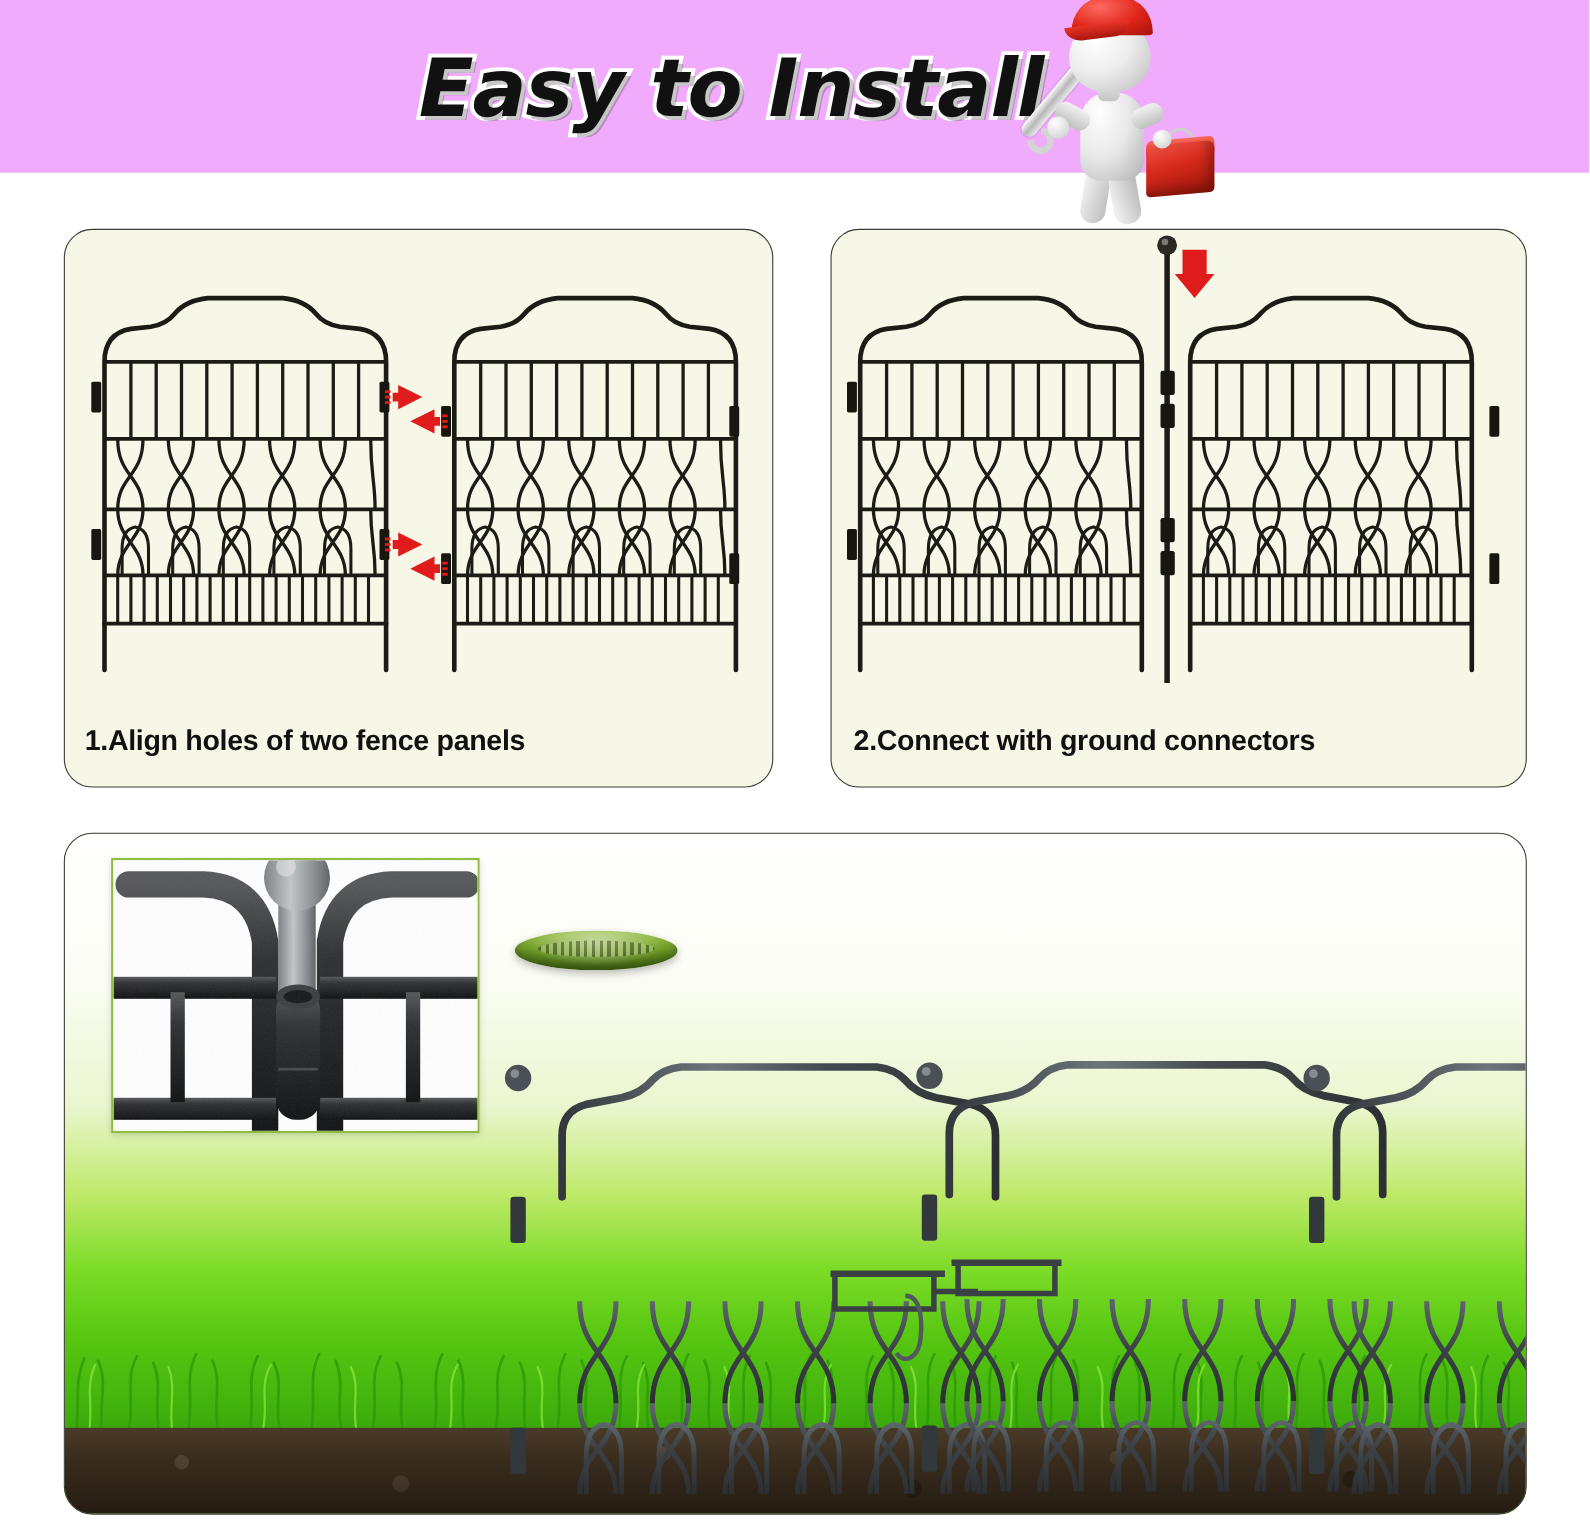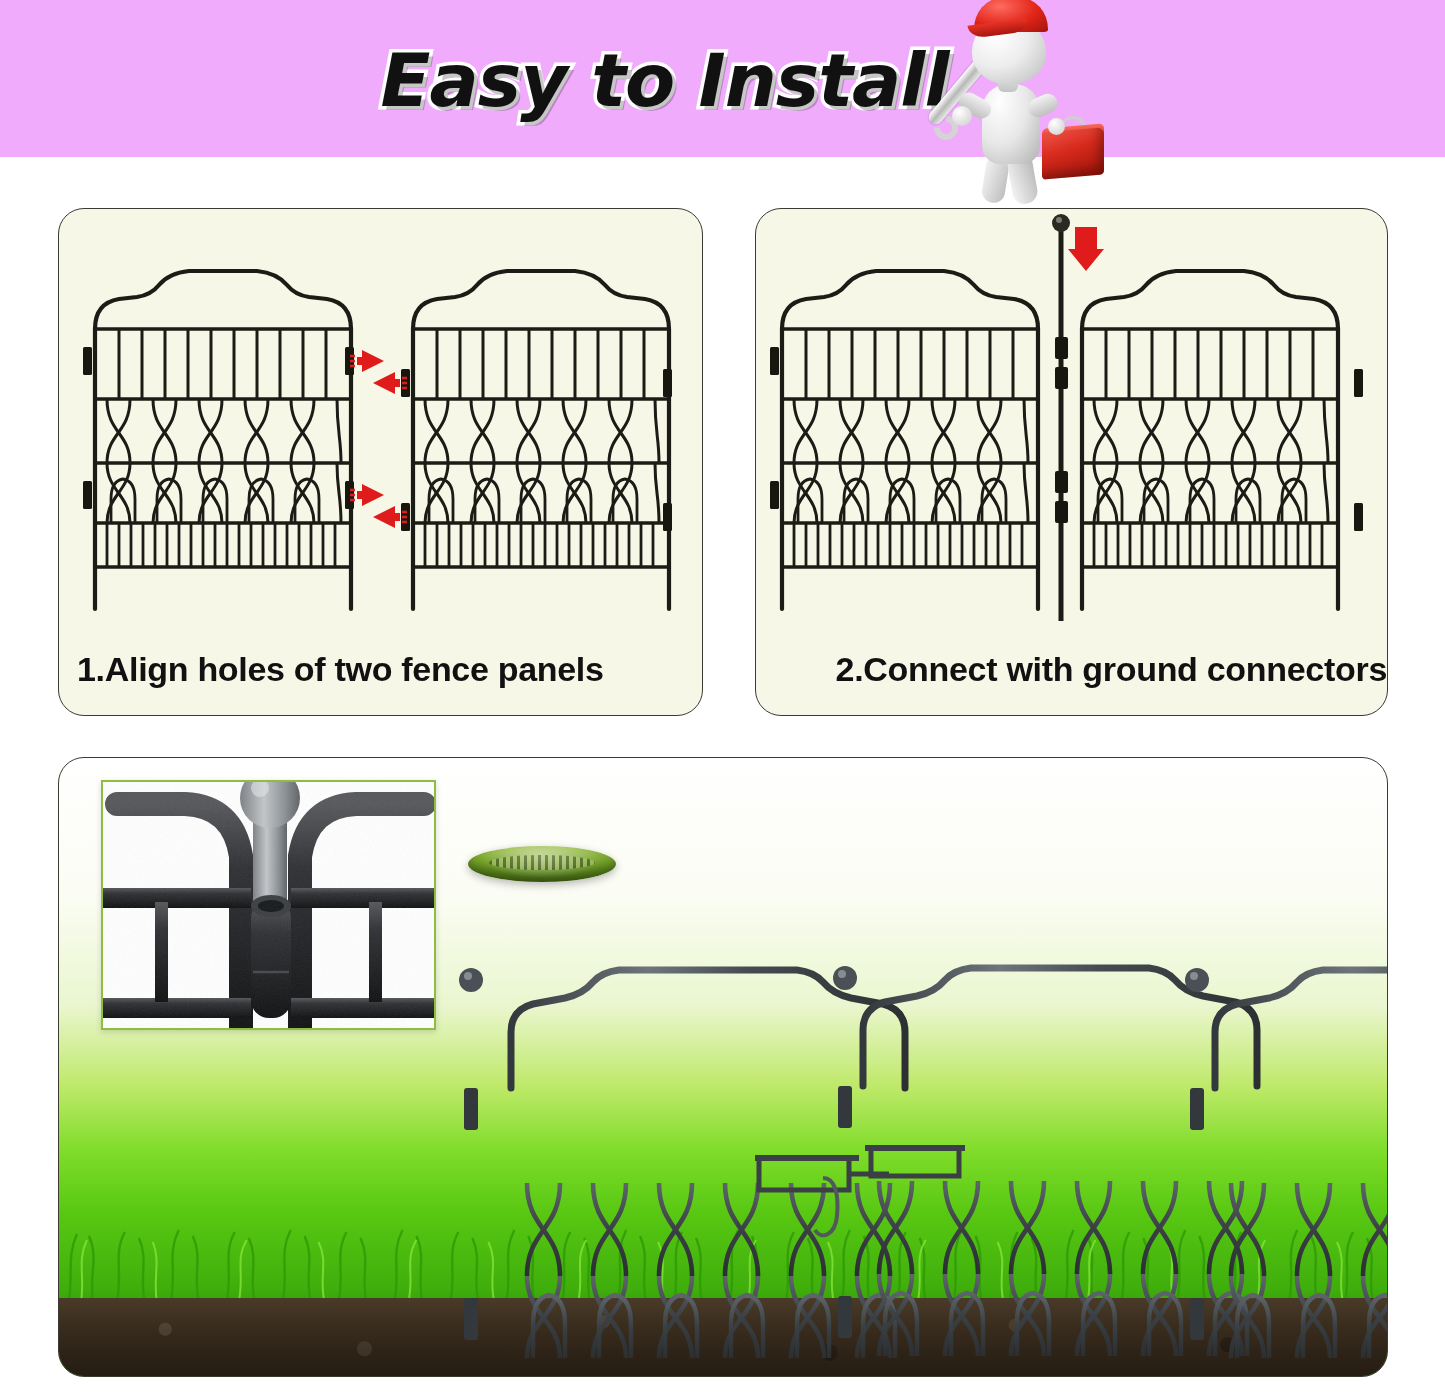--- a/index.html
+++ b/index.html
@@ -137,25 +137,25 @@
     border-radius:26px;
     overflow:hidden;
   }
   .step-card.one{ left:58px; width:645px; }
   .step-card.two{ left:755px; width:633px; }
   .step-figure{ position:absolute; left:0; top:0; width:100%; height:430px; }
   .step-caption{
     position:absolute; left:0; bottom:26px; width:100%;
     text-align:center;
     font-family:"Liberation Sans", sans-serif;
-    font-size:34px; font-weight:bold; color:#111111;
+    font-size:26px; font-weight:bold; color:#111111;
     letter-spacing:-0.3px; white-space:nowrap;
   }
   .step-card.one .step-caption{ padding-left:18px; text-align:left; }
-  .step-card.two .step-caption{ padding-left:20px; text-align:right; }
+  .step-card.two .step-caption{ padding-left:20px; text-align:left; }
 
   
   .hero{
     position:absolute; left:58px; top:757px; width:1330px; height:620px;
     border:1.4px solid #3b3b33; border-radius:26px;
     overflow:hidden;
     background:linear-gradient(180deg,
        #ffffff 0%, #fbfdf4 22%, #eaf6cf 40%,
        #bfe96a 53%, #7ddc28 64%, #57c712 74%, #3fae0c 86%, #2e8f08 92%);
   }

